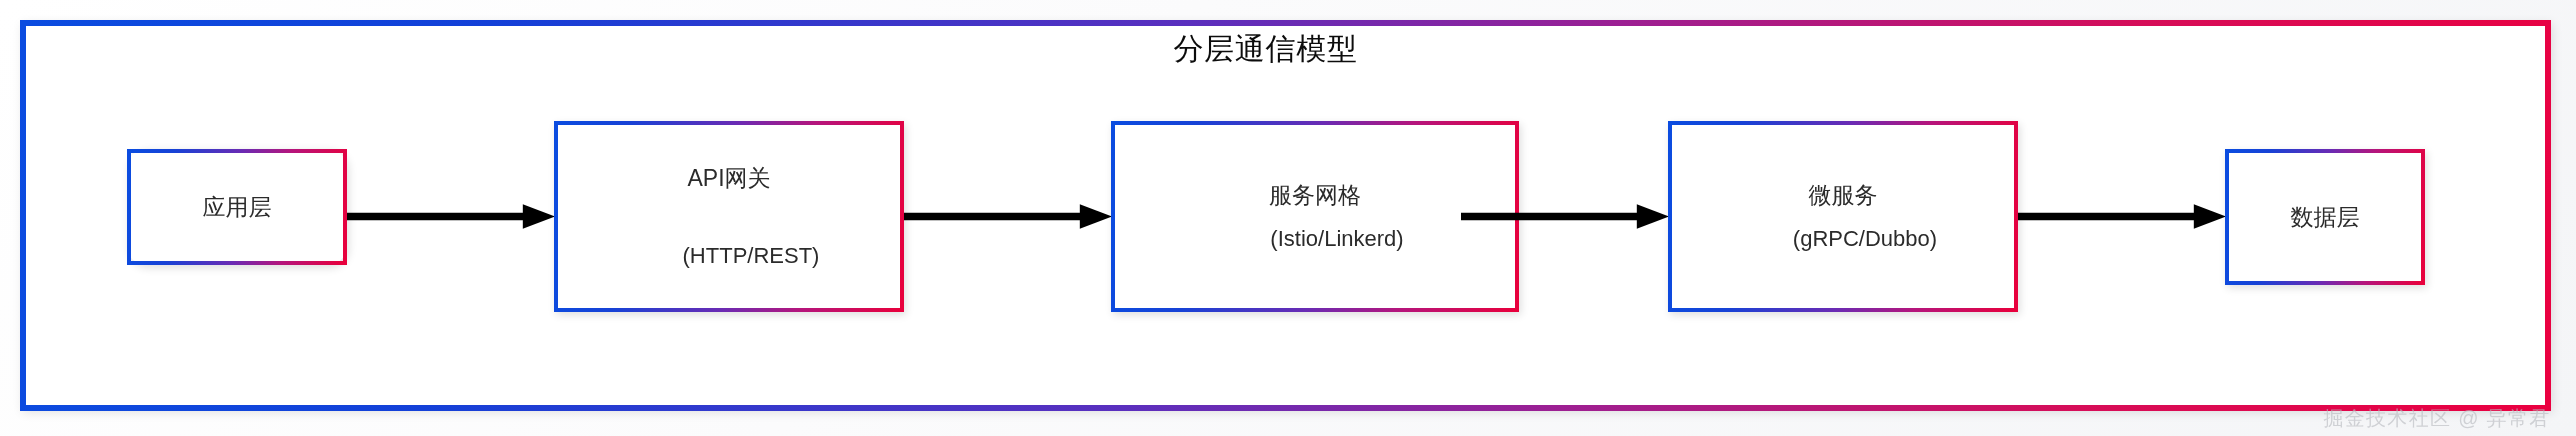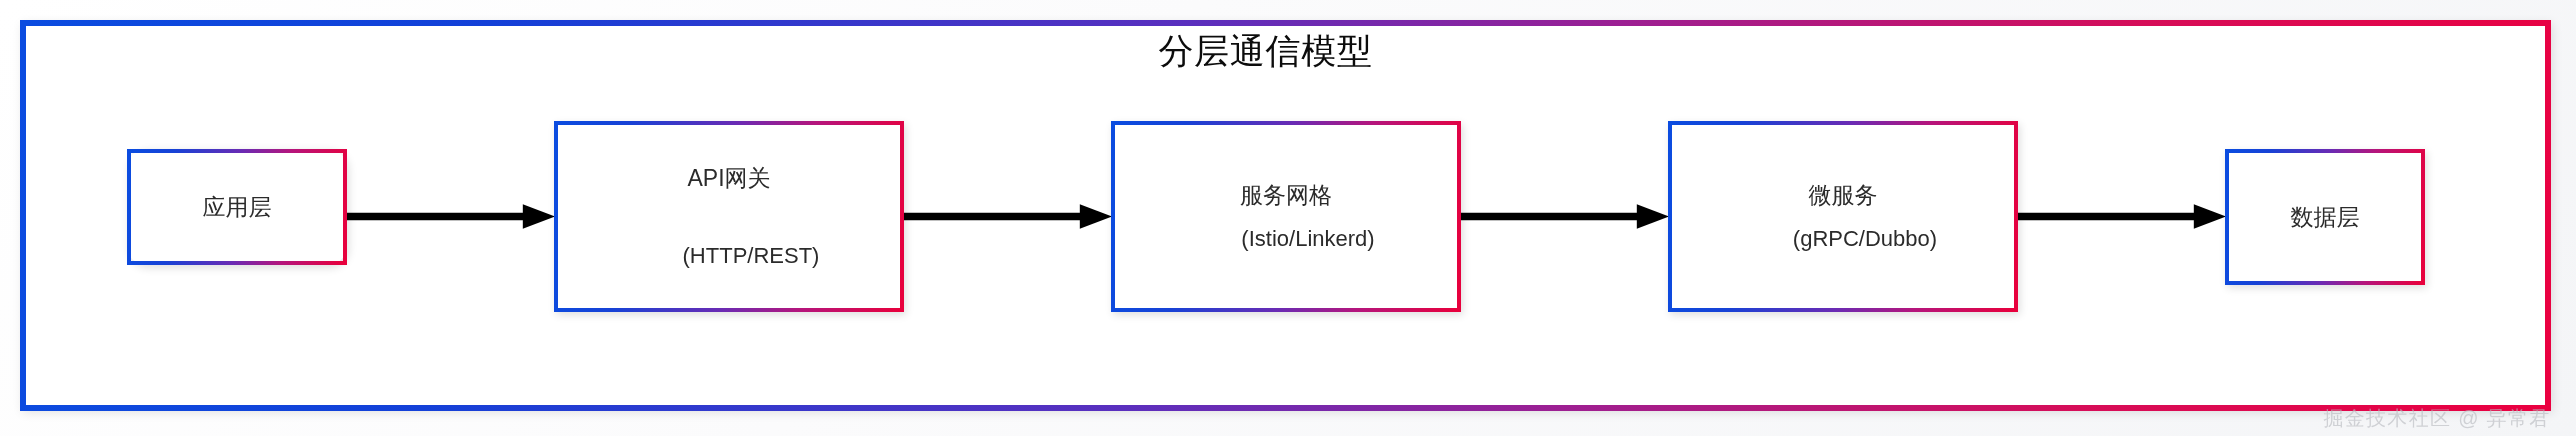--- a/index.html
+++ b/index.html
@@ -38,21 +38,21 @@
     box-shadow: 2px 2.7px 9.4px rgba(0,0,0,0.10);
   }
 
   
   #diagram-title {
     position: absolute;
     left: 0;
     top: 32px;
     width: 2531px;
     text-align: center;
-    font-size: 35px;
+    font-size: 30px;
     line-height: 1.1;
     color: #0c0c0c;
     font-weight: 400;
     letter-spacing: 0.7px;
     white-space: nowrap;
   }
 
   
   .node {
     position: absolute;
@@ -79,21 +79,21 @@
     color: #2b2b2b;
     white-space: nowrap;
     font-weight: 400;
     margin-top: 14.8px;
     margin-left: 44px;
   }
 
   
   #node-app        { left: 127px;  top: 149px; width: 220px; height: 116px; border-radius: 19px; }
   #node-gateway    { left: 554px;  top: 121px; width: 350px; height: 191px; gap: 34px; }
-  #node-mesh       { left: 1111px; top: 121px; width: 350px; height: 191px; align-items: center; }
+  #node-mesh       { left: 1111px; top: 121px; width: 408px; height: 191px; align-items: center; }
   #node-micro      { left: 1668px; top: 121px; width: 350px; height: 191px; text-align: center; }
   #node-data       { left: 2225px; top: 149px; width: 200px; height: 136px; }
 
   
   .arrow {
     position: absolute;
     height: 27px;
     display: block;
   }
   .arrow svg { display: block; width: 100%; height: 100%; }

